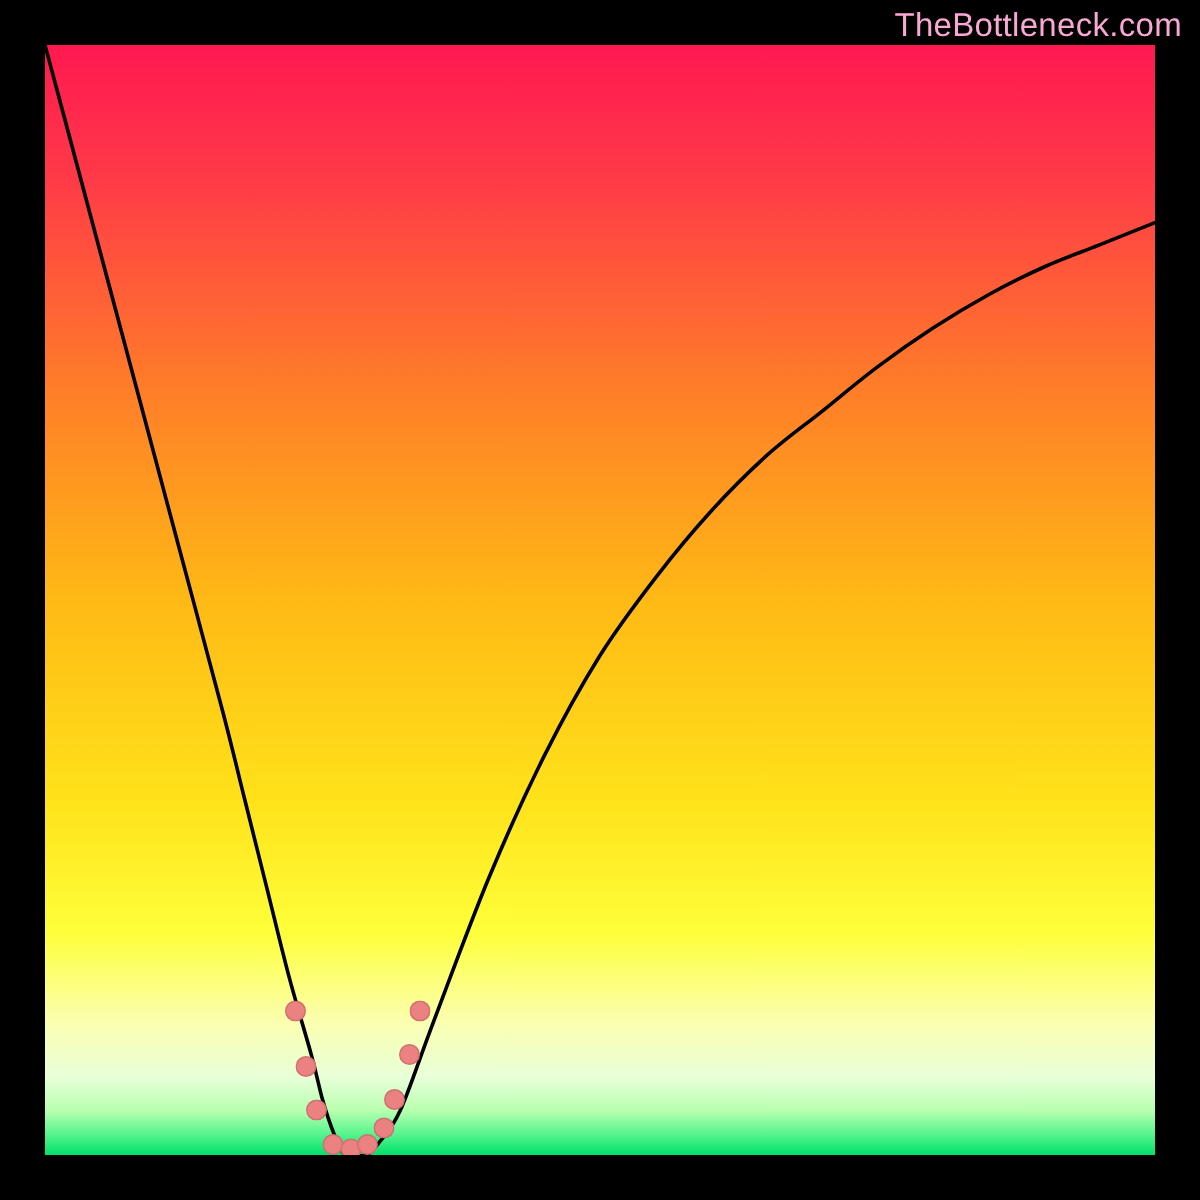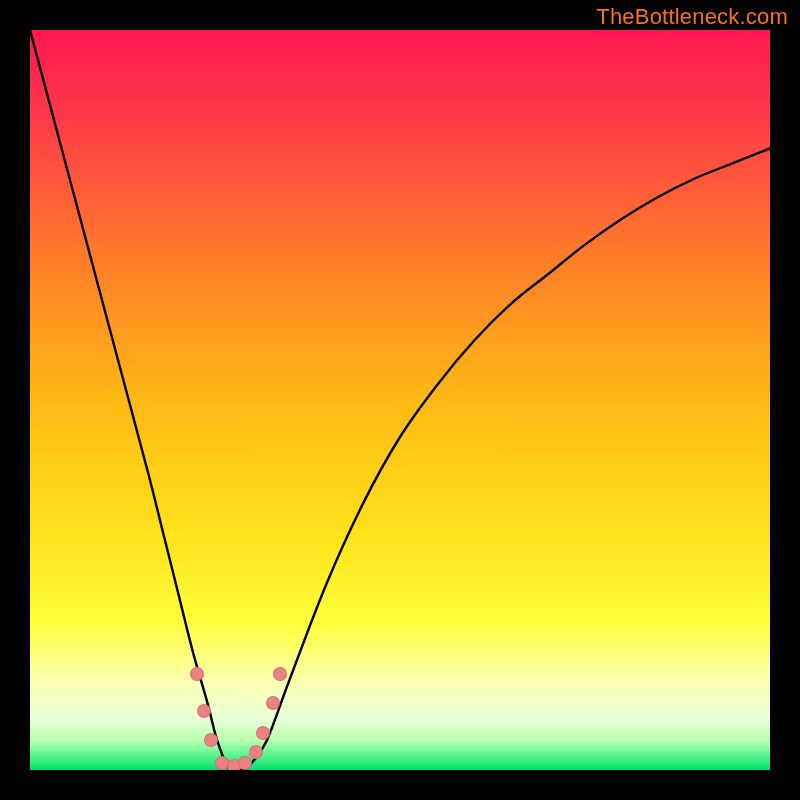--- a/index.html
+++ b/index.html
@@ -1,17 +1,17 @@
 <!DOCTYPE html>
 <html><head>
   <meta charset="utf-8">
   <style>
     * { margin: 0; padding: 0; box-sizing: border-box; }
     body { width: 800px; height: 800px; background: #000; position: relative; overflow: hidden; }
-    .watermark { position: absolute; top: 4px; right: 12px; color: #f97316; font-family: Arial, sans-serif; font-size: 22px; font-weight: 500; z-index: 10; letter-spacing: 0.2px; }
+    .watermark { position: absolute; top: 4px; right: 12px; color: #f9a8d4; font-family: Arial, sans-serif; font-size: 22px; font-weight: 500; z-index: 10; letter-spacing: 0.2px; }
     .plot-area { position: absolute; left: 30px; top: 30px; width: 740px; height: 740px; overflow: hidden; }
     .gradient-bg { position: absolute; inset: 0; }
     .curve-svg { position: absolute; inset: 0; width: 100%; height: 100%; }
     .markers { position: absolute; inset: 0; }
     .marker { position: absolute; width: 14px; height: 14px; border-radius: 50%; background: #ec8181; transform: translate(-50%, -50%); border: 1px solid rgba(0,0,0,0.12); }
   </style>
 </head>
 <body>
 
 <div class="watermark">TheBottleneck.com</div>

